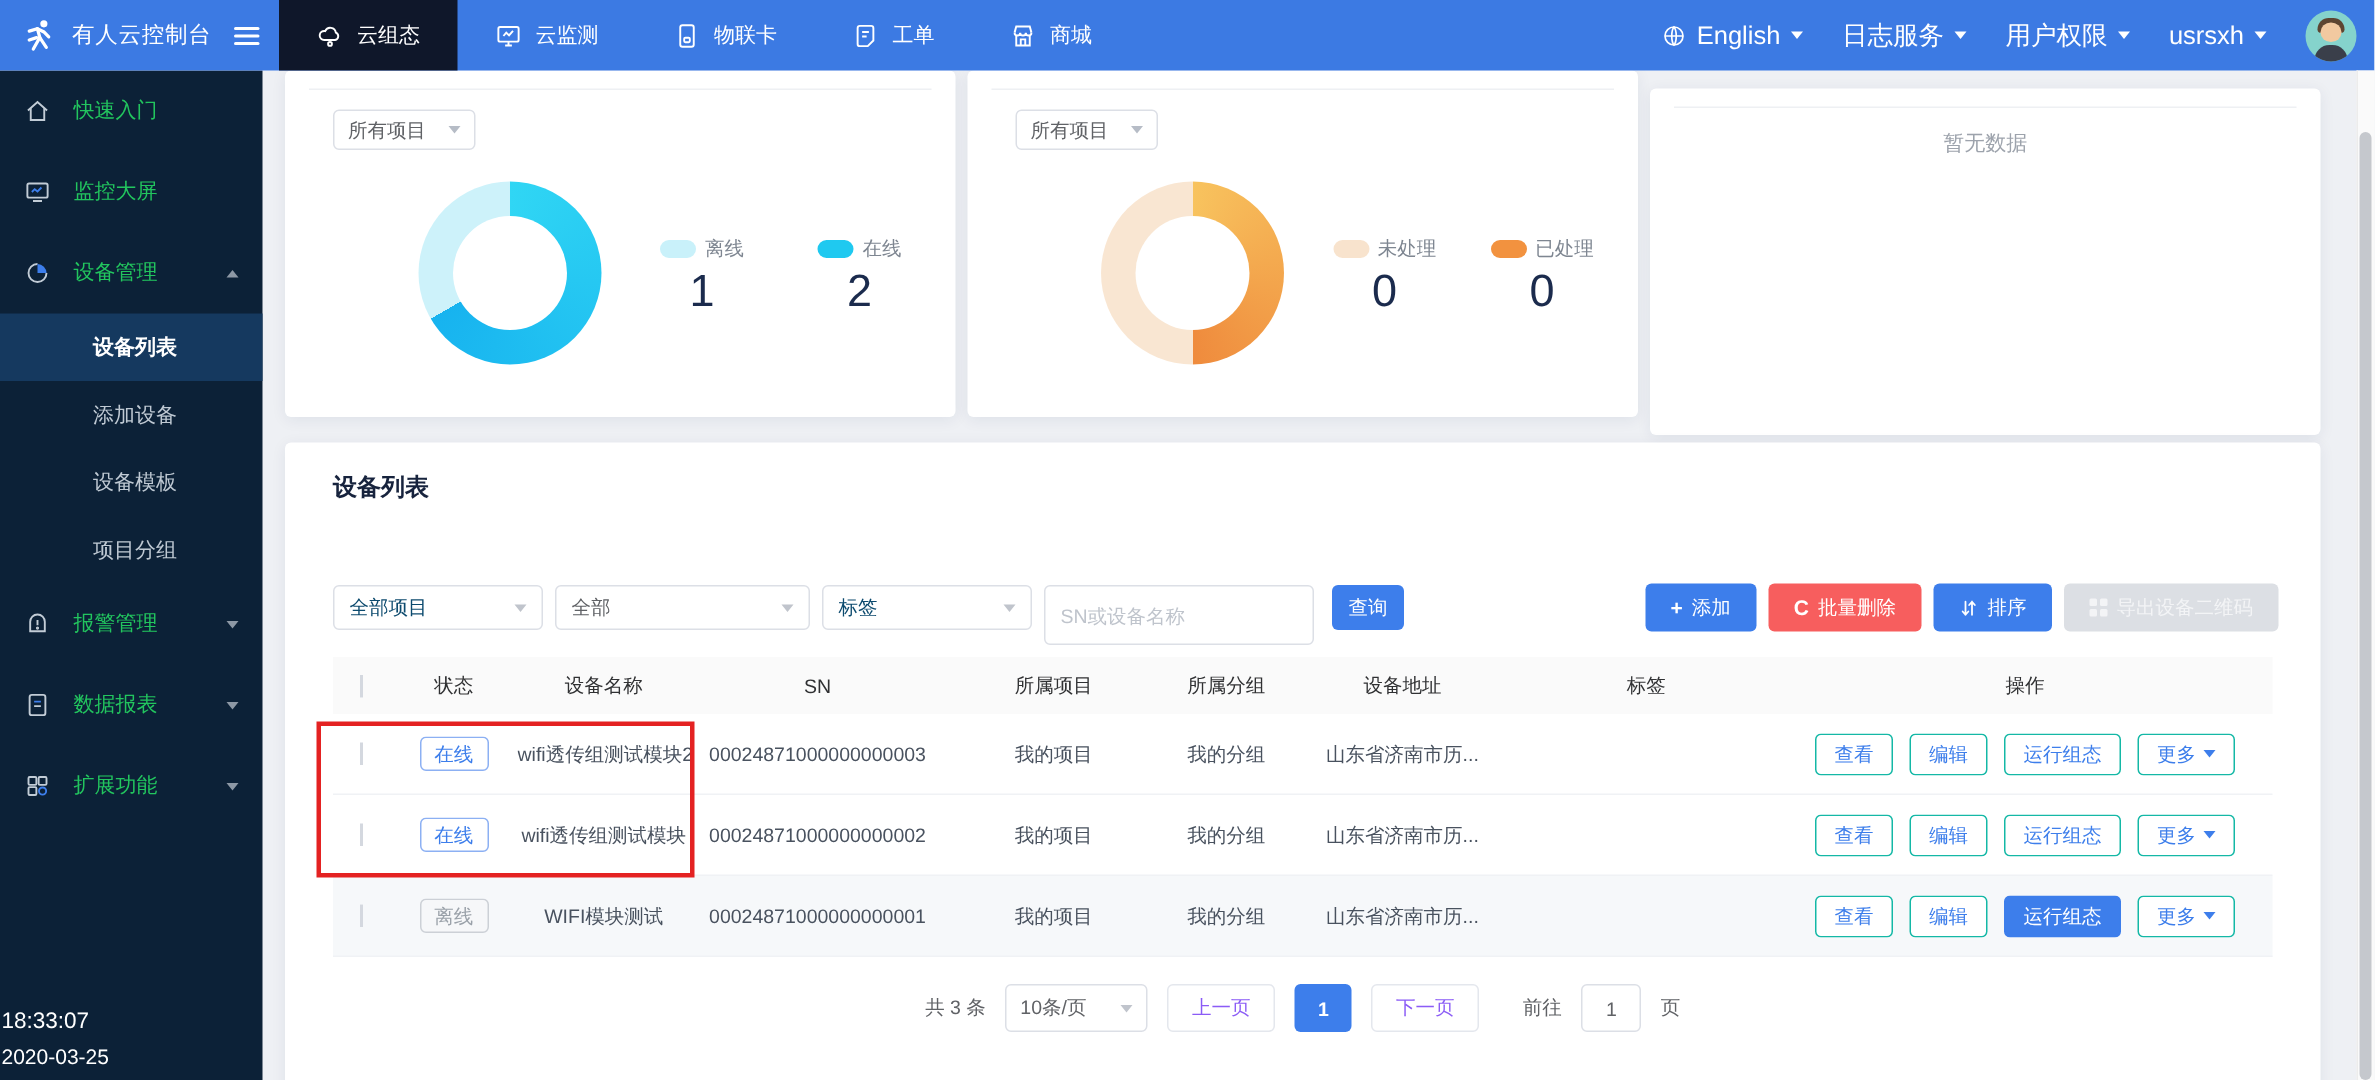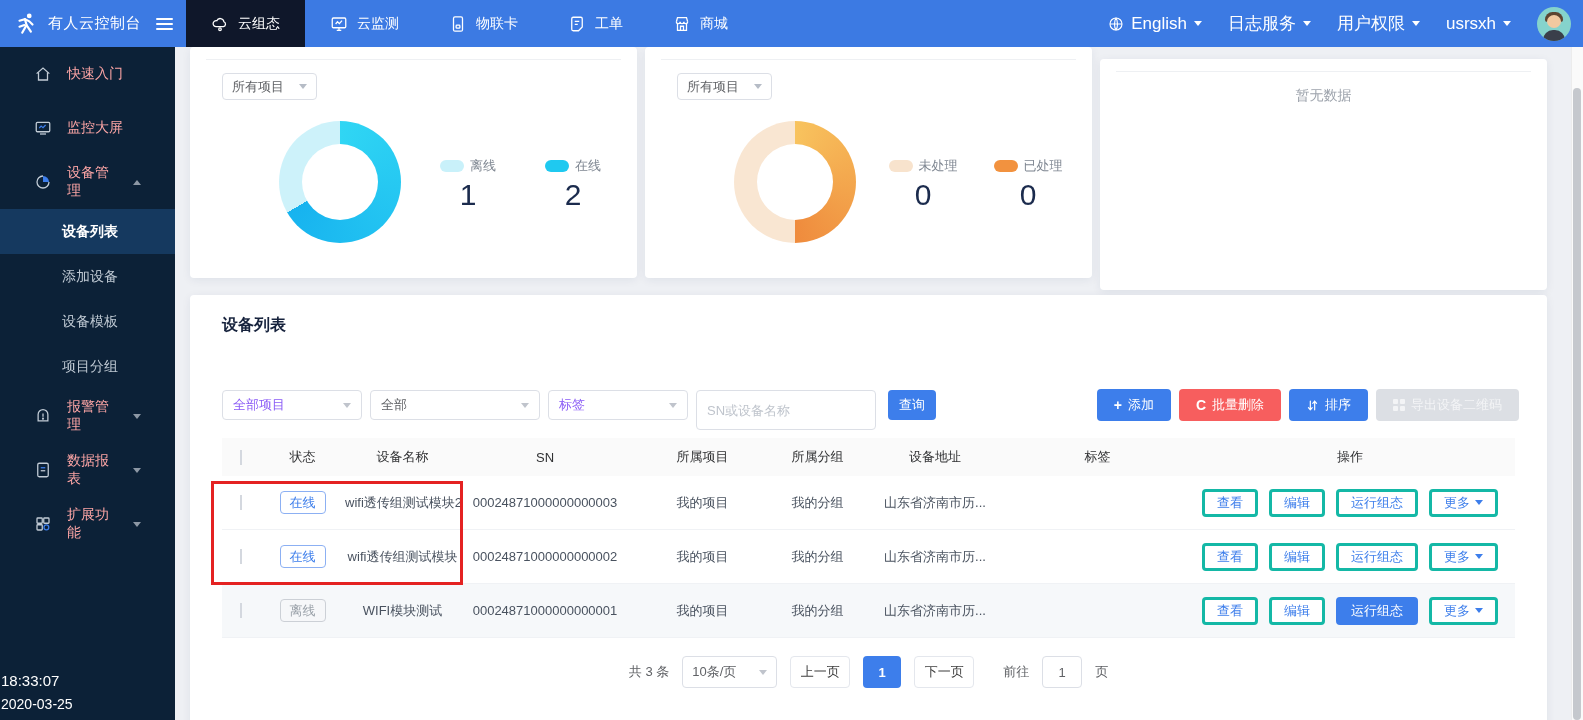--- a/index.html
+++ b/index.html
@@ -25,21 +25,21 @@
   .nav-right .grp { display:flex; align-items:center; gap:7px; cursor:pointer; white-space:nowrap; }
   .tri-down { width:0; height:0; border-left:4px solid transparent; border-right:4px solid transparent; border-top:5px solid currentColor; display:inline-block; }
   .tri-up { width:0; height:0; border-left:4px solid transparent; border-right:4px solid transparent; border-bottom:5px solid currentColor; display:inline-block; }
   .avatar { width:34px; height:34px; border-radius:50%; background:#85d3cc; position:relative; overflow:hidden; cursor:pointer; }
   .avatar .hair { position:absolute; left:8px; top:5px; width:18px; height:10px; background:#5d4531; border-radius:9px 9px 3px 3px; }
   .avatar .face { position:absolute; left:10px; top:8px; width:14px; height:13px; background:#f2c9a0; border-radius:50%; }
   .avatar .body { position:absolute; left:6px; top:23px; width:22px; height:14px; background:#3a3f4a; border-radius:10px 10px 0 0; }
 
   
   .sidebar { position:absolute; top:47px; left:0; width:175px; bottom:0; background:#0c2137; z-index:10; }
-  .side-item { height:54px; display:flex; align-items:center; gap:15px; padding:0 34px; font-size:14px; color:#fca5a5; cursor:pointer; }
+  .side-item { height:54px; display:flex; align-items:center; gap:15px; padding:0 16px; font-size:14px; color:#22c55e; cursor:pointer; }
   .side-item .sicon { width:18px; height:18px; color:#c2ccd6; flex:0 0 18px; }
   .side-item .arrow { margin-left:auto; color:#8d98a5; }
   .sub-item { height:45px; display:flex; align-items:center; padding-left:62px; font-size:14px; color:#bfc9d3; cursor:pointer; }
   .sub-item.active { background:#15395f; color:#ffffff; font-weight:bold; }
   .clock { position:absolute; left:1px; bottom:8px; color:#fff; }
   .clock-time { font-size:15px; margin-bottom:7px; }
   .clock-date { font-size:14px; }
 
   
   .main { position:absolute; left:175px; top:47px; right:0; bottom:0; }
@@ -66,21 +66,21 @@
 
   
   .panel { position:absolute; left:15px; top:248px; width:1357px; height:440px; background:#fff;
     border-radius:4px; box-shadow:0 2px 10px rgba(20,40,90,.07); }
   .panel-title { position:absolute; left:32px; top:20px; font-size:16px; font-weight:bold; color:#17233d; }
   .filters { position:absolute; left:32px; top:95px; display:flex; gap:8px; height:30px; }
   .fselect { width:140px; height:30px; border:1px solid #dcdfe6; border-radius:4px; background:#fff;
     display:flex; align-items:center; justify-content:space-between; padding:0 10px; font-size:13px; cursor:pointer; }
   .fselect.w2 { width:170px; }
   .fselect .tri-down { color:#c0c4cc; }
-  .ph { color:#8b5cf6; } .val { color:#606266; }
+  .ph { color:#0c4a6e; } .val { color:#606266; }
   .finput { width:180px; height:40px; border:1px solid #dcdfe6; border-radius:4px; padding:0 10px;
     font-size:13px; color:#606266; font-family:inherit; outline:none; }
   .finput::placeholder { color:#bfc4cc; }
   .btn-query { width:48px; height:30px; margin-left:4px; background:#3d7eeb; border:none; border-radius:4px;
     color:#fff; font-size:13px; cursor:pointer; font-family:inherit; }
   .toolbar { position:absolute; top:94px; right:28px; display:flex; gap:8px; }
   .tbtn { height:32px; border:none; border-radius:4px; color:#fff; font-size:13px; display:inline-flex;
     align-items:center; justify-content:center; gap:6px; padding:0 17px; cursor:pointer; font-family:inherit; white-space:nowrap; }
   .tbtn.blue { background:#3d7eeb; } .tbtn.red { background:#f75e5e; }
   .tbtn.disabled { background:#dcdfe4; color:#f3f4f6; cursor:default; }
@@ -94,33 +94,33 @@
   .trow { display:flex; align-items:center; height:54px; border-bottom:1px solid #f0f2f5; font-size:13px; color:#49525f; background:#fff; }
   .trow.hover { background:#f6f8fa; }
   .c0{width:38px;} .c1{width:85px;} .c2{width:115px;} .c3{width:170px;} .c4{width:145px;}
   .c5{width:85px;} .c6{width:150px;} .c7{width:175px;} .c8{width:330px;}
   .cell { text-align:center; overflow:hidden; white-space:nowrap; }
   .cb { width:14px; height:14px; border:1px solid #d4d8df; border-radius:2px; background:#fff; margin:0 auto; cursor:pointer; }
   .badge { display:inline-block; padding:4px 9px; border-radius:4px; font-size:13px; line-height:1; }
   .badge.online { color:#3d7eeb; border:1px solid #8cb0f3; background:#fff; }
   .badge.offline { color:#9aa1a9; border:1px solid #ccd0d6; background:#f6f7f9; }
   .actions { display:flex; gap:11px; justify-content:center; }
-  .rbtn { height:28px; padding:0 12px; border:3px solid #14b8a6; border-radius:4px; background:#fff;
+  .rbtn { height:28px; padding:0 12px; border:1px solid #14b8a6; border-radius:4px; background:#fff;
     color:#3d7eeb; font-size:13px; display:inline-flex; align-items:center; gap:5px; cursor:pointer; font-family:inherit; white-space:nowrap; }
   .rbtn .tri-down { color:#3d7eeb; }
   .rbtn.primary { background:#3d7eeb; color:#fff; border-color:#3d7eeb; }
 
   
   .pagination { position:absolute; top:361px; left:0; width:100%; display:flex; align-items:center;
     justify-content:center; gap:13px; font-size:13px; color:#606266; }
   .pg-select { width:95px; height:32px; border:1px solid #dcdfe6; border-radius:4px; background:#fff;
     display:flex; align-items:center; justify-content:space-between; padding:0 9px; color:#606266; cursor:pointer; }
   .pg-select .tri-down { color:#c0c4cc; }
-  .pg-btn { width:60px; height:32px; border:1px solid #e4e7ed; border-radius:4px; background:#fff;
-    color:#404040; font-size:13px; cursor:default; font-family:inherit; }
+  .pg-btn { width:72px; height:32px; border:1px solid #e4e7ed; border-radius:4px; background:#fff;
+    color:#8b5cf6; font-size:13px; cursor:default; font-family:inherit; }
   .pg-cur { width:38px; height:32px; border:none; border-radius:4px; background:#3d7eeb; color:#fff;
     font-size:13px; font-weight:bold; cursor:pointer; font-family:inherit; }
   .pg-jump { width:40px; height:32px; border:1px solid #dcdfe6; border-radius:4px; text-align:center;
     font-size:13px; color:#606266; font-family:inherit; outline:none; }
 
   
   .anno { position:absolute; left:211px; top:481px; width:252px; height:104px;
     border:3px solid #e42222; z-index:60; pointer-events:none; }
   .sb-track { position:absolute; right:0; top:47px; bottom:0; width:12px; background:#fafafa;
     border-left:1px solid #ececec; z-index:70; }

